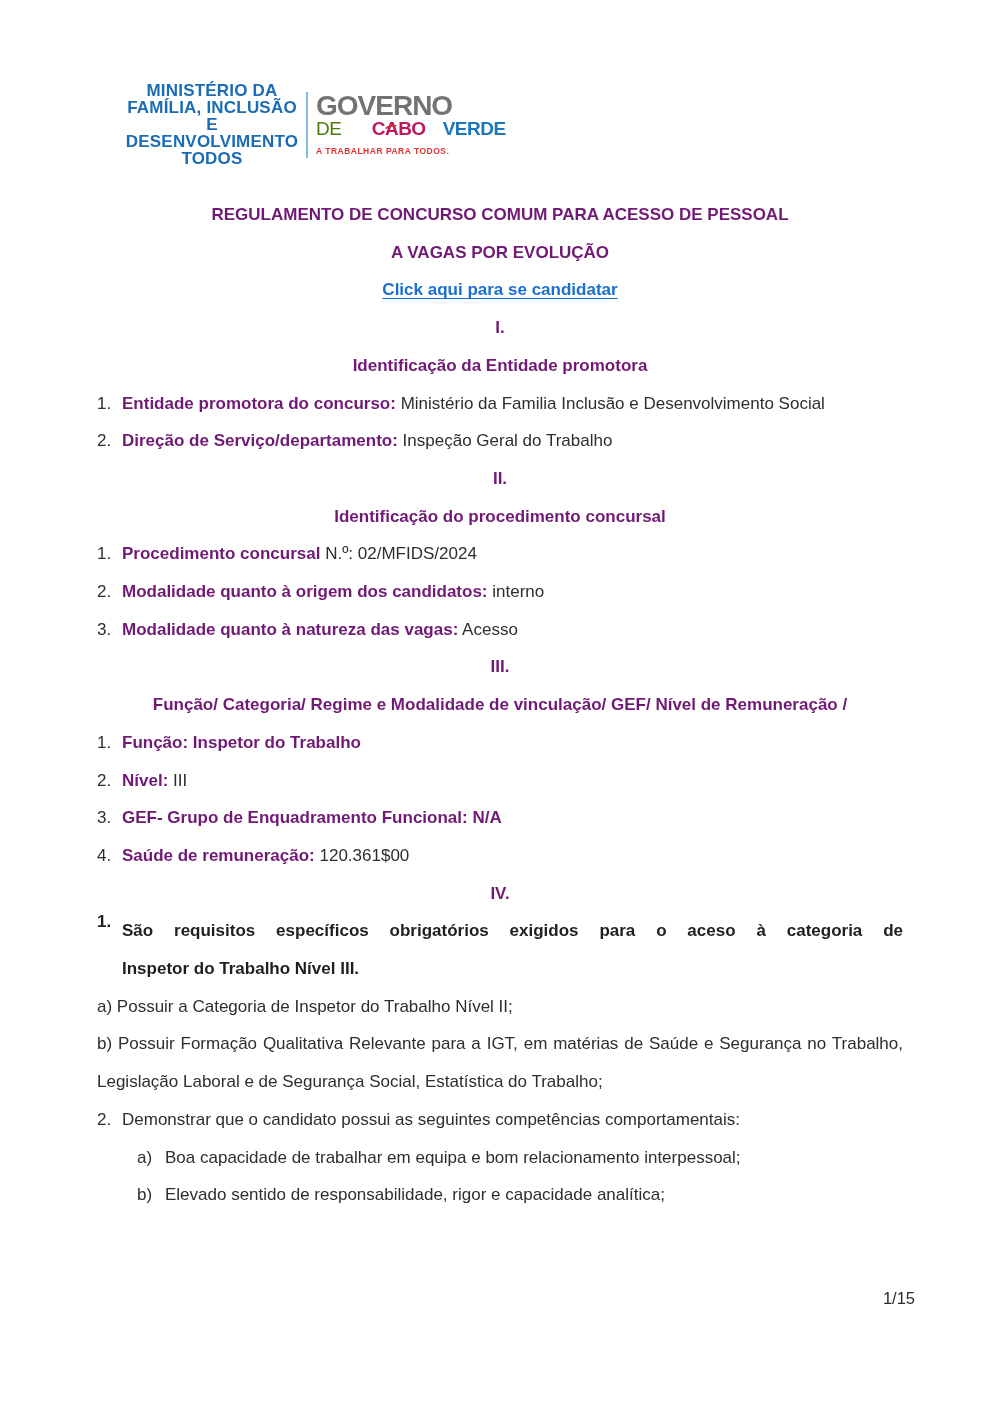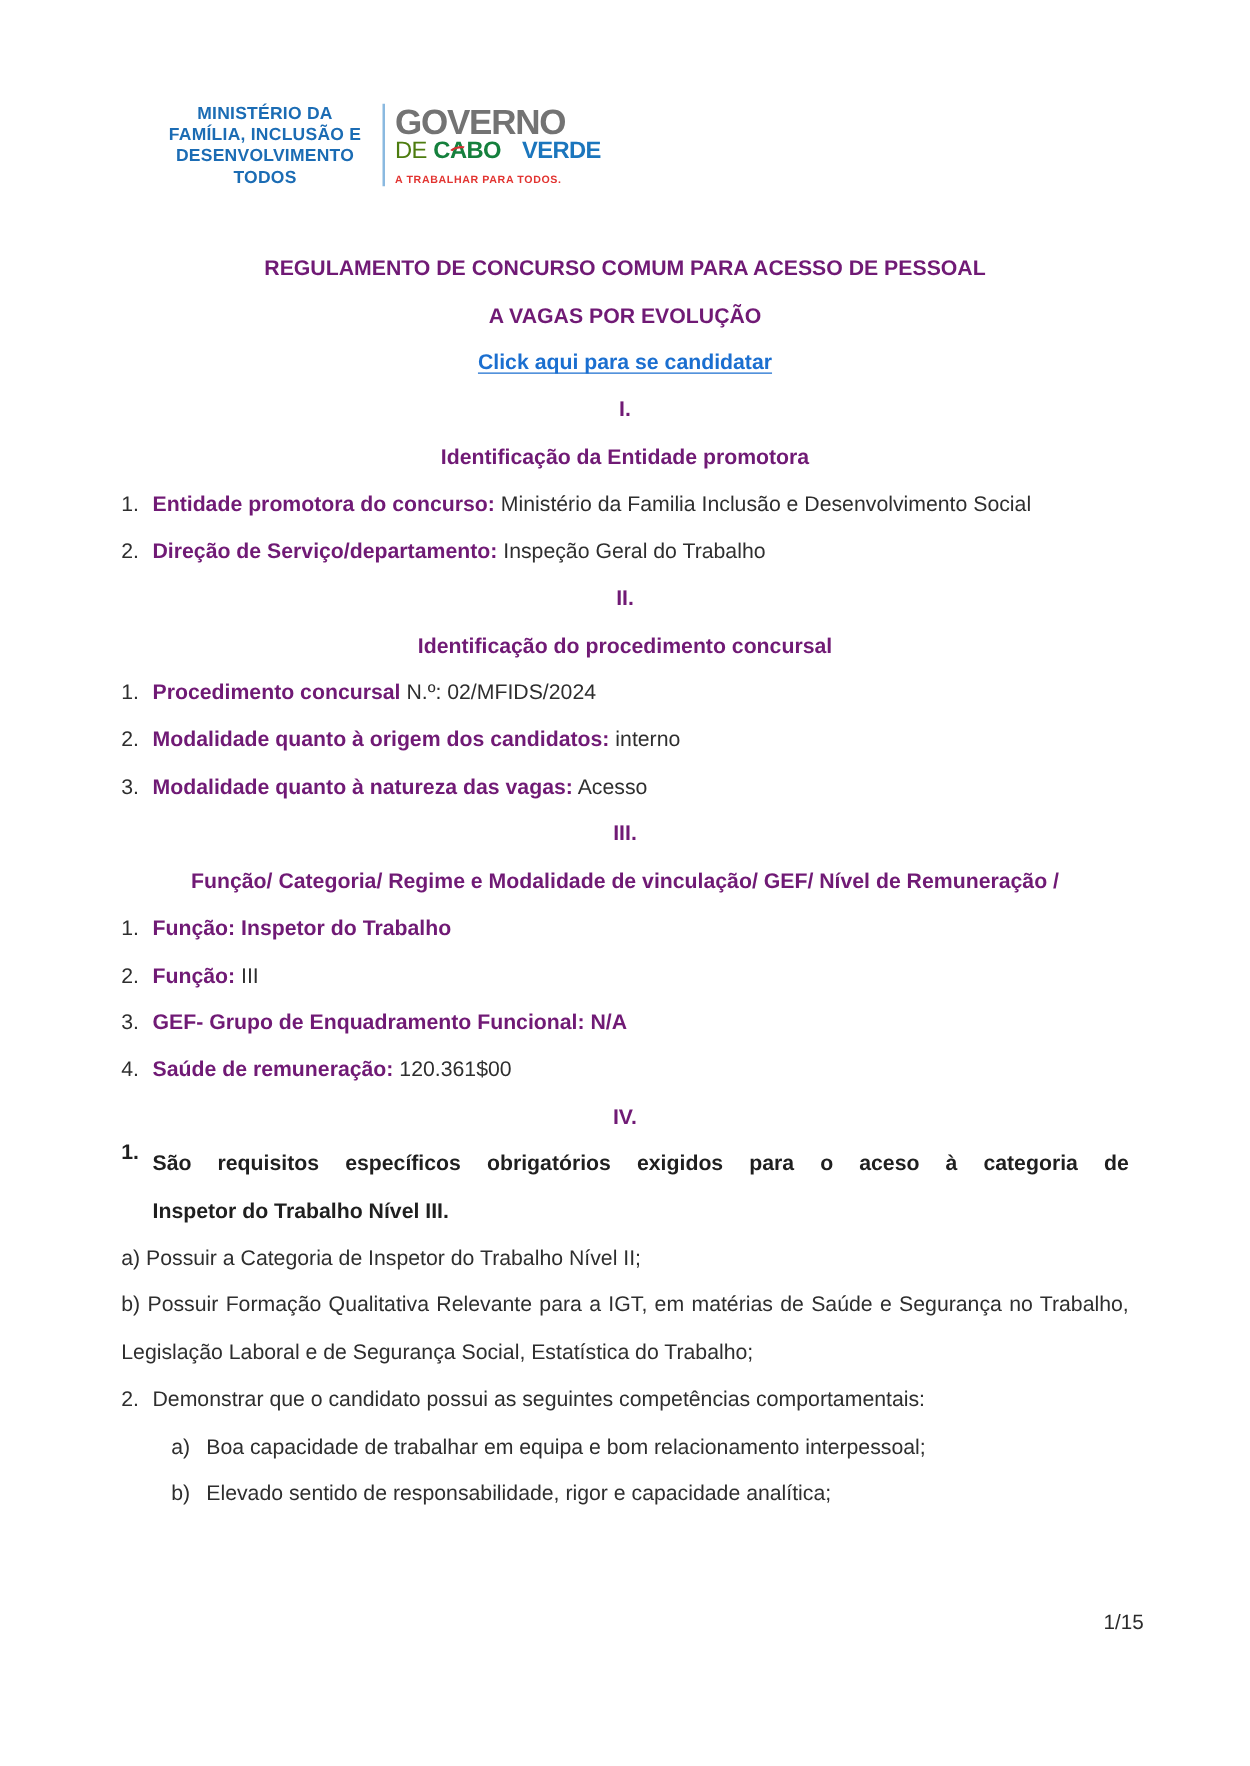--- a/index.html
+++ b/index.html
@@ -15,40 +15,40 @@
 
   
   .hdr {
     position:absolute; left:124px; top:82px;
     display:flex; align-items:center;
   }
   .ministry {
     width:176px;
     text-align:center;
     font-weight:bold;
-    font-size:14px;
+    font-size:17px;
     line-height:17px;
     color:#1b6cb4;
     letter-spacing:.2px;
   }
   .hdr-divider {
     width:2px; height:66px;
     background:#8ab9e0;
     margin:0 8px 0 6px;
   }
   .govlogo { width:132px; text-align:center; }
   .gov-line1 {
     font-size:28px; font-weight:bold; color:#737373;
     letter-spacing:-1px; line-height:26px;
   }
   .gov-line2 {
     font-size:19px; line-height:20px; white-space:nowrap;
   }
   .gov-de { color:#4d7c0f; font-weight:normal; letter-spacing:-0.5px; }
-  .gov-cabo { color:#15803d; font-weight:bold; letter-spacing:-0.5px; position:relative; display:inline-block; }
+  .gov-cabo { color:#be185d; font-weight:bold; letter-spacing:-0.5px; position:relative; display:inline-block;margin-left:25px; }
   .gov-verde { color:#1b76bd; font-weight:bold; letter-spacing:-0.5px; margin-left:17px; }
   .swoosh {
     position:absolute; left:12px; top:6px;
     width:15px; height:8px;
     border-top:2.5px solid #d43032;
     border-left:2.5px solid transparent;
     border-right:2.5px solid transparent;
     border-radius:50%;
     transform:rotate(-14deg);
     pointer-events:none;
@@ -141,21 +141,21 @@
     </div>
 
     <div class="ln center b">III.</div>
     <div class="ln center b">Função/ Categoria/ Regime e Modalidade de vinculação/ GEF/ Nível de Remuneração /</div>
     <div class="ln item">
       <span class="num">1.</span>
       <span class="itxt"><span class="b">Função: Inspetor do Trabalho</span> <span></span></span>
     </div>
     <div class="ln item">
       <span class="num">2.</span>
-      <span class="itxt"><span class="b">Função:</span> <span>III</span></span>
+      <span class="itxt"><span class="b">Nível:</span> <span>III</span></span>
     </div>
     <div class="ln item">
       <span class="num">3.</span>
       <span class="itxt"><span class="b">GEF- Grupo de Enquadramento Funcional: N/A</span> <span></span></span>
     </div>
     <div class="ln item">
       <span class="num">4.</span>
       <span class="itxt"><span class="b">Saúde de remuneração:</span> <span>120.361$00</span></span>
     </div>
 

